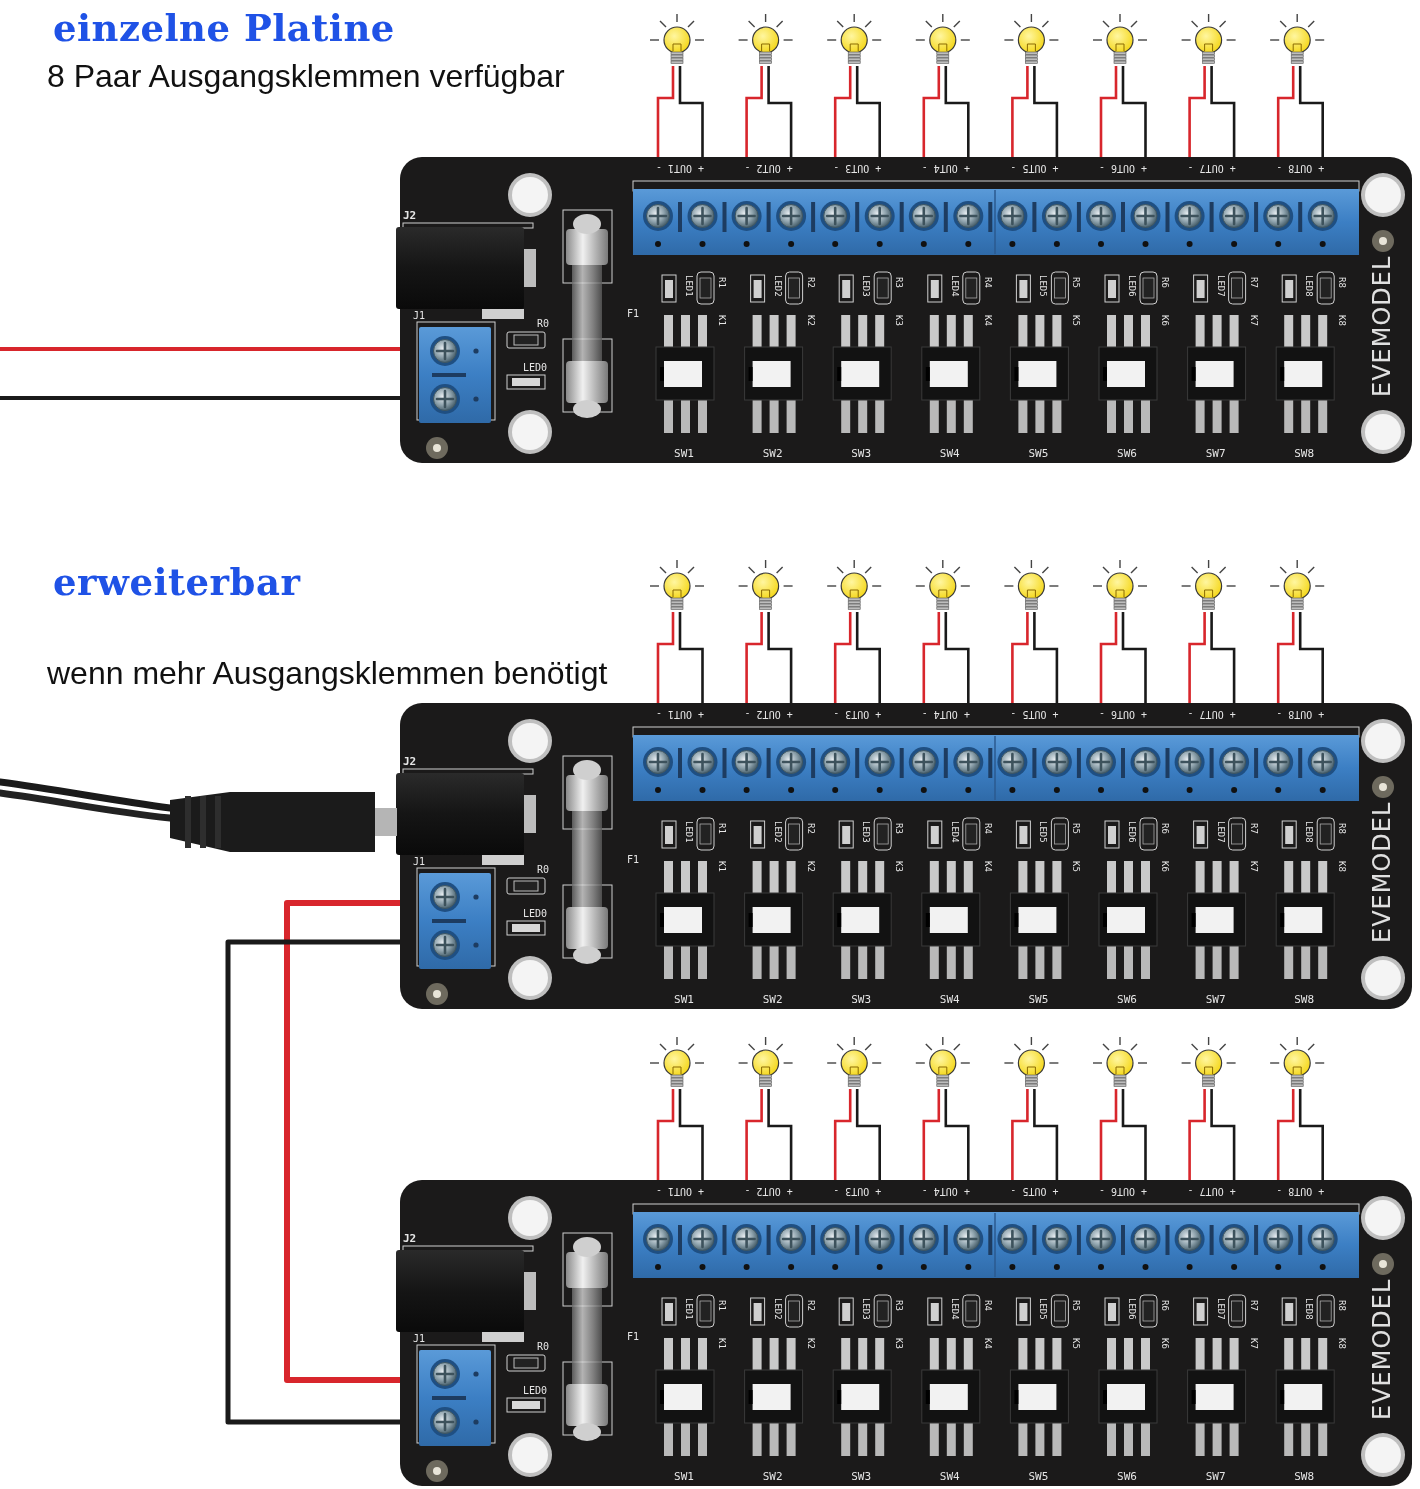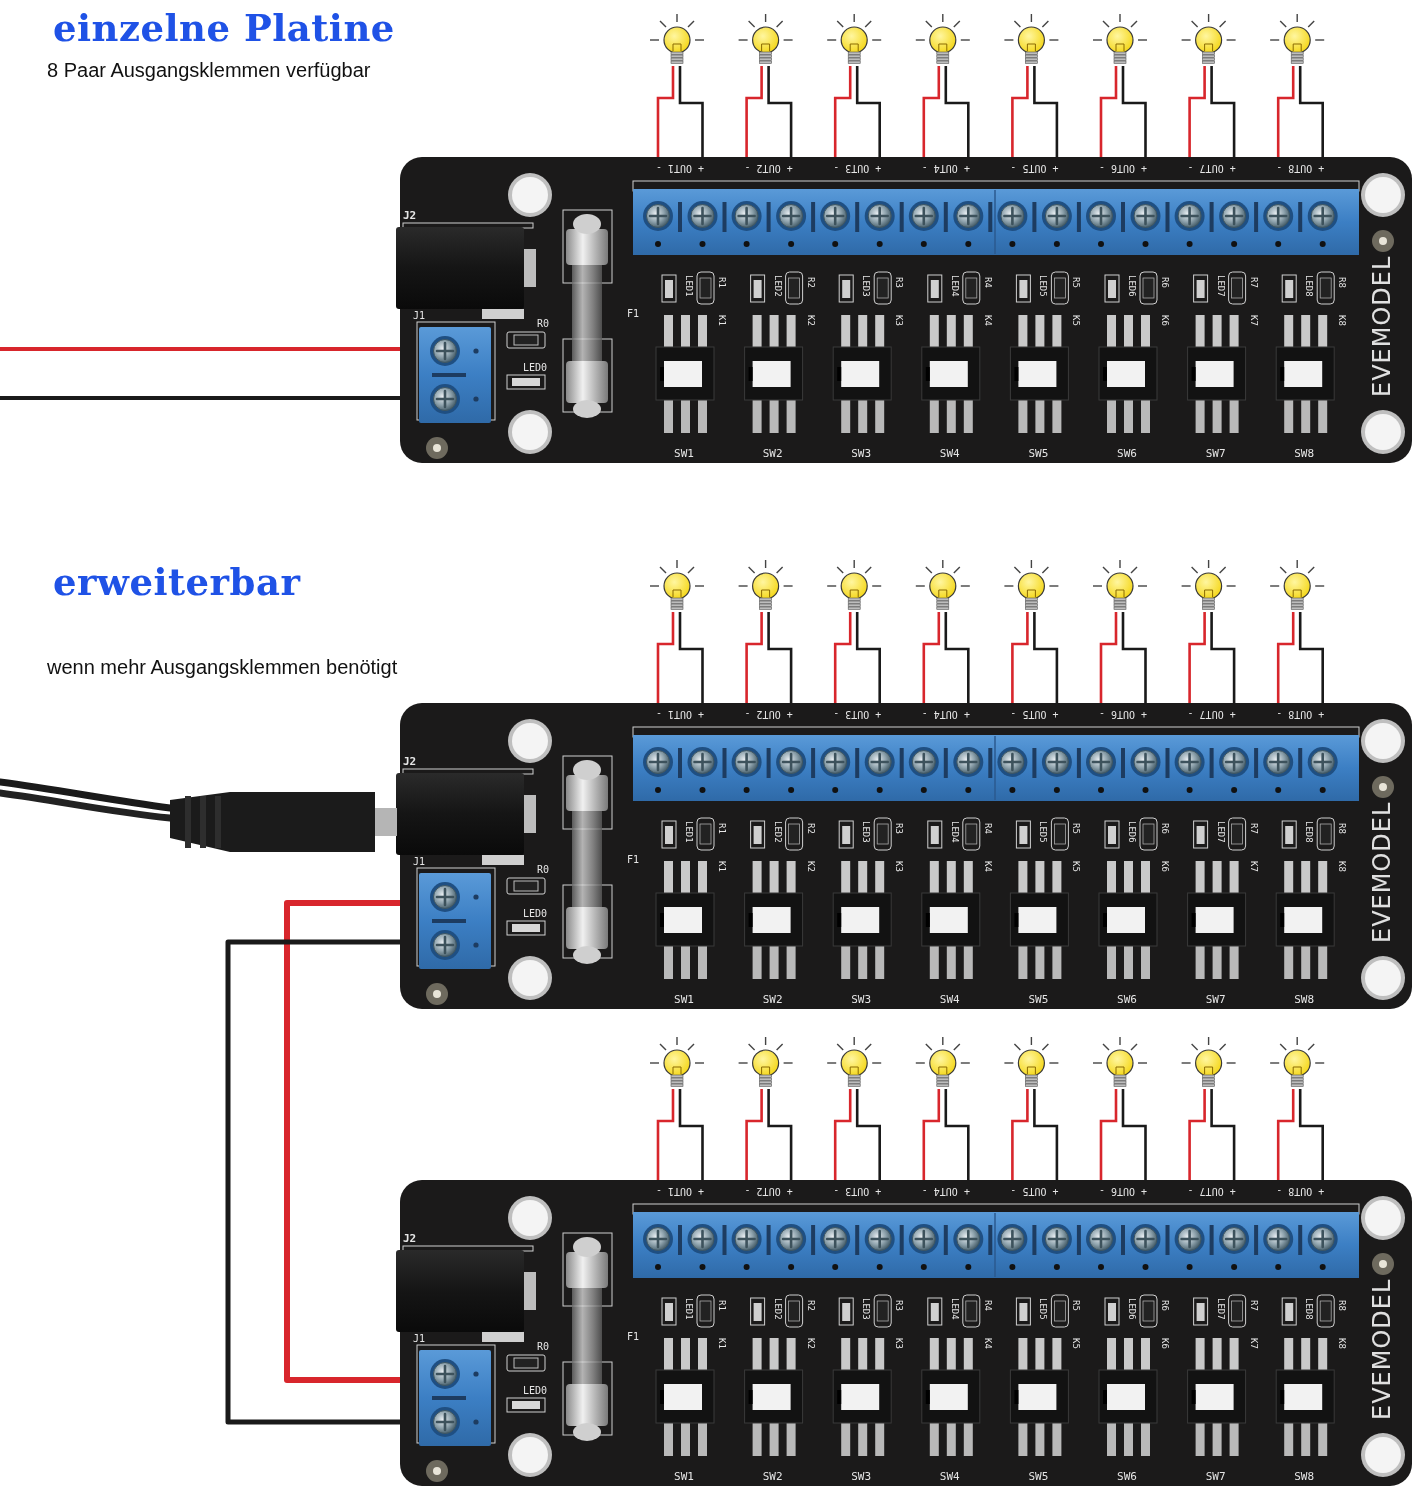--- a/index.html
+++ b/index.html
@@ -1,18 +1,18 @@
 <!DOCTYPE html>
 <html><head>
 <meta charset="utf-8">
 <style>
   html,body{margin:0;padding:0;background:#ffffff;}
   body{width:1420px;height:1489px;position:relative;overflow:hidden;font-family:"Liberation Sans",sans-serif;}
   .heading{position:absolute;left:47px;font-family:"DejaVu Serif",serif;font-weight:bold;color:#1f52e6;font-size:37px;letter-spacing:0.5px;margin:6px;line-height:1;}
-  .sub{position:absolute;left:47px;font-family:"Liberation Sans",sans-serif;font-size:20px;color:#111;margin:0;line-height:1;}
+  .sub{position:absolute;left:47px;font-family:"Liberation Sans",sans-serif;font-size:32px;color:#111;margin:0;line-height:1;}
   #h1{top:4px;}
   #s1{top:60px;}
   #h2{top:558px;}
   #s2{top:613px;margin-top:44px;}
   svg#scene{position:absolute;left:0;top:0;}
   .silk{fill:#e6e6e6;font-family:"DejaVu Sans Mono",monospace;}
 </style>
 </head>
 <body>
 

